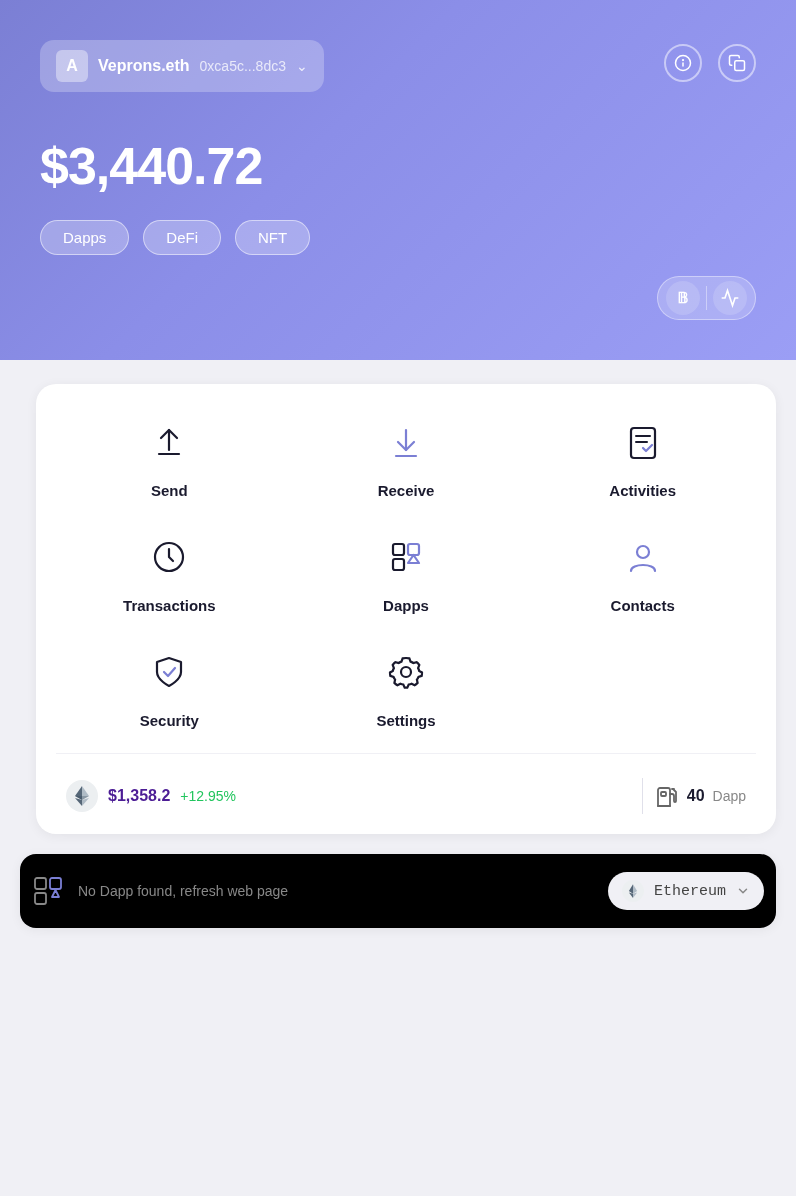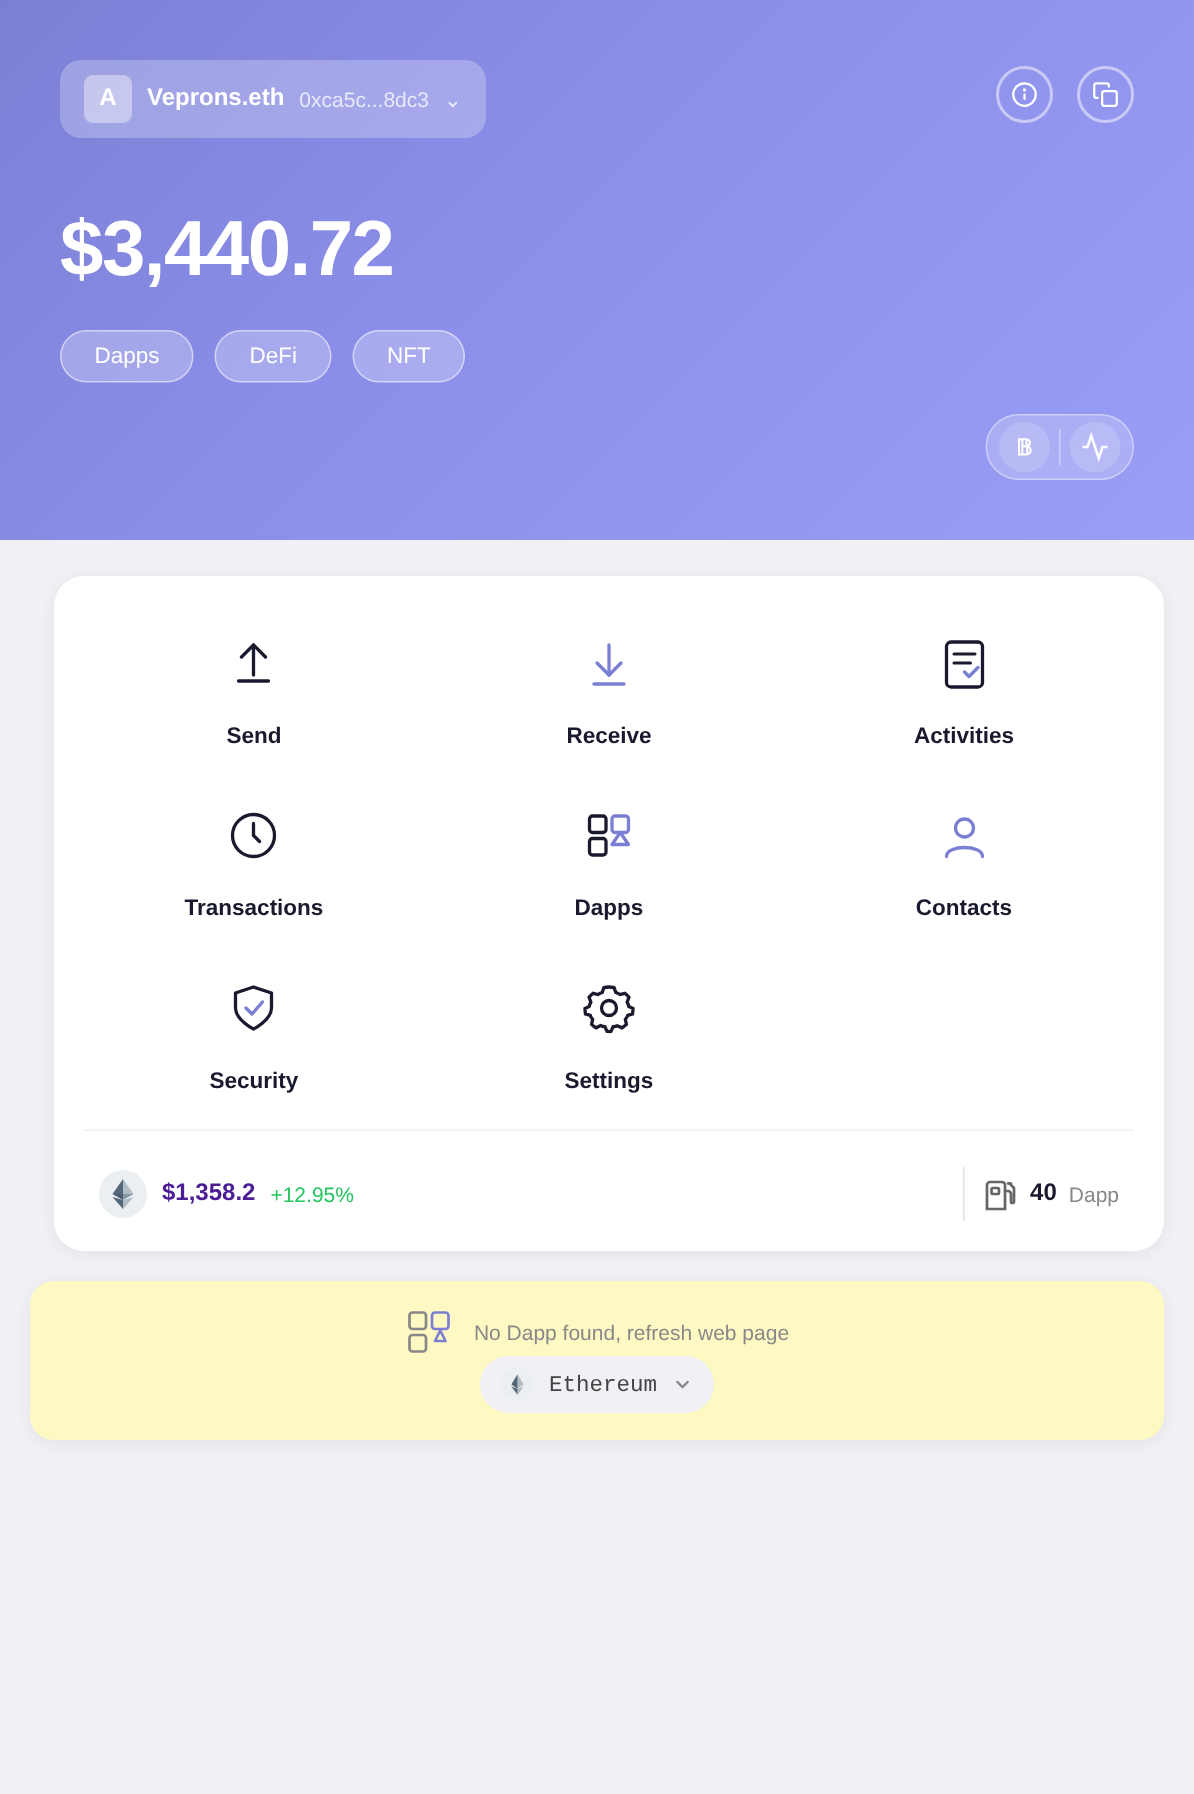--- a/index.html
+++ b/index.html
@@ -235,28 +235,27 @@
       color: #1a1a2e;
     }
 
     .gas-unit {
       font-size: 14px;
       color: #888;
     }
 
     
     .dapp-bar {
-      background: #fef9c3;
+      background: #000000;
       border-radius: 16px;
       padding: 18px 12px;
       display: flex;
       align-items: center;
       justify-content: space-between;
       box-shadow: 0 2px 12px rgba(0,0,0,0.06);
-      flex-direction: column;
     }
 
     .dapp-left {
       display: flex;
       align-items: center;
       gap: 14px;
     }
 
     .dapp-no-found {
       font-size: 14px;

